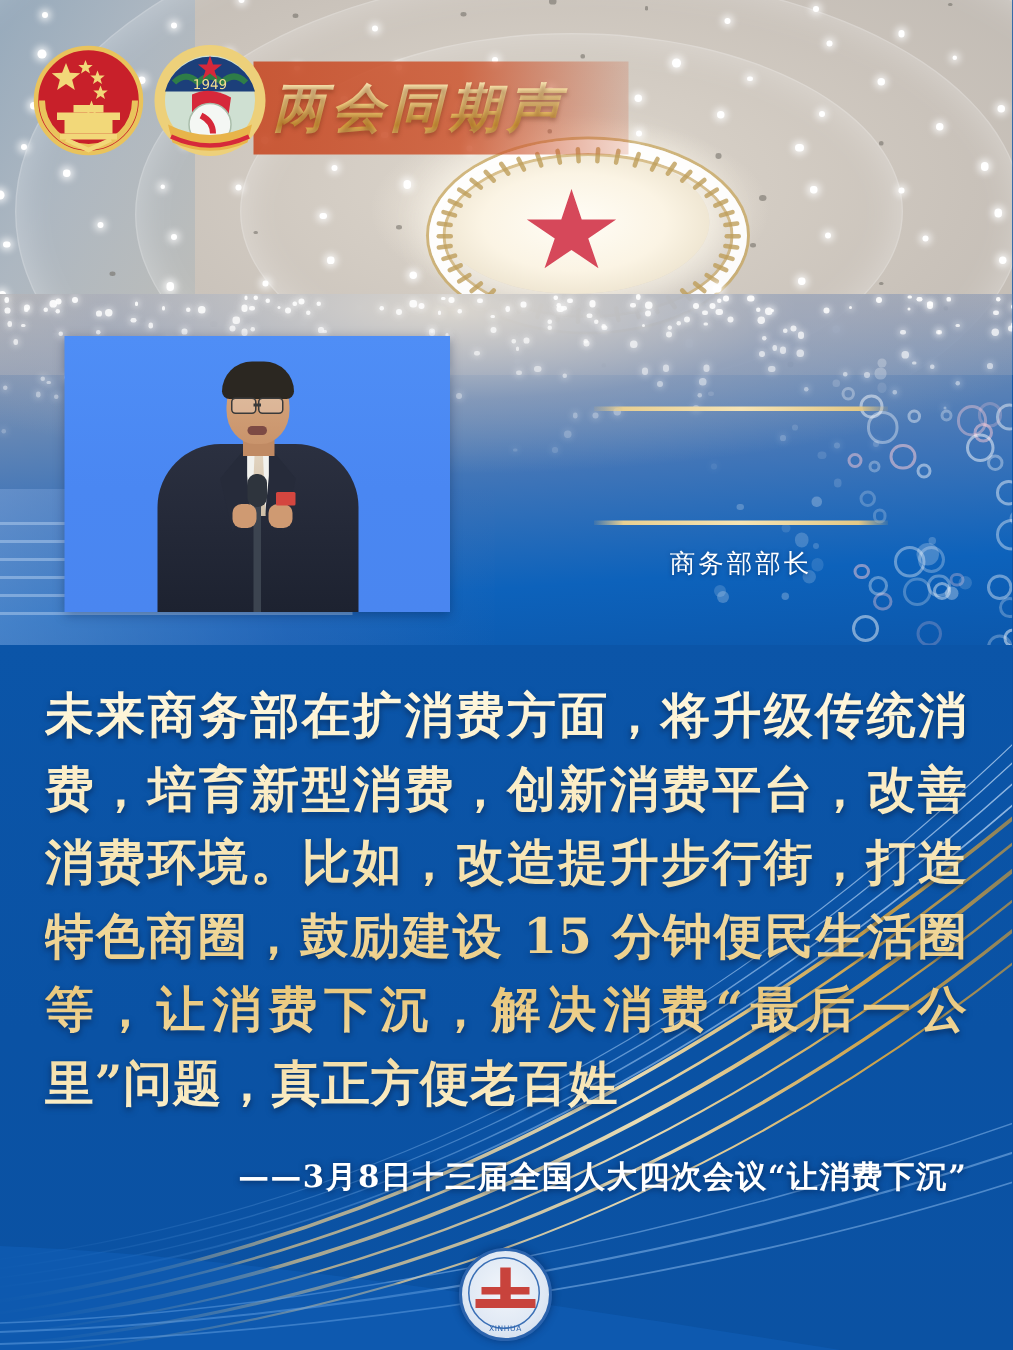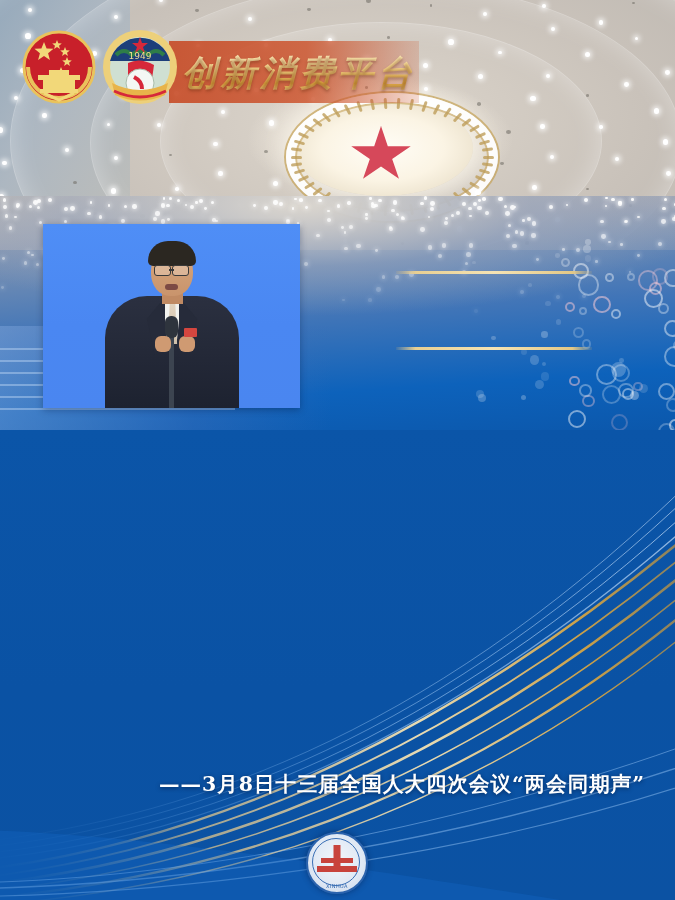--- a/index.html
+++ b/index.html
@@ -384,21 +384,21 @@
     <path d="M16 30 q8-8 16 0 q8-8 16 0 q8-8 16 0" fill="none" stroke="#2e7d48" stroke-width="4"></path>
     <polygon points="40,12 42,18 48,18 43,22 45,28 40,24 35,28 37,22 32,18 38,18" fill="#d6283a"></polygon>
     <text x="40" y="34" font-size="9" fill="#f3dd90" text-anchor="middle" font-family="DejaVu Sans, sans-serif">1949</text>
     <path d="M28 38 q12-6 26 2 l-2 14 q-14 4-24-2z" fill="#d6283a"></path>
     <circle cx="40" cy="58" r="14" fill="#f4f7f4" stroke="#a9bdaa" stroke-width="1"></circle>
     <path d="M34 52 q8 4 8 12" fill="none" stroke="#d6283a" stroke-width="4"></path>
     <path d="M12 58 q28 14 56 0 l-3 12 q-25 11-50 0z" fill="#e8b44a"></path>
     <path d="M14 66 q26 12 52 0" fill="none" stroke="#d6283a" stroke-width="3"></path>
   </svg>
 
-  <div class="title-cn">创新消费平台</div>
+  <div class="title-cn">两会同期声</div>
 
   <div class="mid">
     <div class="mid-haze"></div>
     <div class="hall">
       <div class="hall-row" style="left:0;top:22px;width:300px;"></div>
       <div class="hall-row" style="left:0;top:34px;width:290px;"></div>
       <div class="hall-row" style="left:0;top:46px;width:280px;"></div>
       <div class="hall-row" style="left:0;top:58px;width:265px;"></div>
       <div class="hall-row" style="left:0;top:70px;width:250px;"></div>
       <div class="hall-row" style="left:0;top:82px;width:235px;"></div>
@@ -678,20 +678,21 @@
     <div class="ph-mouth"></div>
     <div class="ph-mic"></div>
     <div class="ph-michead"></div>
     <div class="ph-handL"></div>
     <div class="ph-handR"></div>
     <div class="ph-badge"></div>
   </div>
 
   <div class="rule rule-top"></div>
   <div class="rule rule-bot"></div>
+  <div class="role">商务部部长</div>
 
   <div class="body">
     <svg class="swoosh" viewBox="0 0 675 470" preserveAspectRatio="none">
       <defs>
         <linearGradient id="gg" x1="0" y1="1" x2="1" y2="0">
           <stop offset="0%" stop-color="#1a64b4" stop-opacity="0"></stop>
           <stop offset="22%" stop-color="#d8c08a" stop-opacity=".75"></stop>
           <stop offset="52%" stop-color="#f4e3b4" stop-opacity=".95"></stop>
           <stop offset="78%" stop-color="#e0a93e" stop-opacity=".9"></stop>
           <stop offset="100%" stop-color="#d79b2e" stop-opacity=".55"></stop>
@@ -717,21 +718,22 @@
         <path d="M-20 412 C 205 386, 448 292, 700 42" stroke-width=".8"></path>
       </g>
       <g fill="none" stroke="rgba(160,205,250,.45)">
         <path d="M0 458 C 200 452, 470 410, 700 330" stroke-width="1.4"></path>
         <path d="M0 466 C 205 461, 480 424, 700 350" stroke-width="1.2"></path>
         <path d="M0 452 C 200 445, 465 396, 700 310" stroke-width="1"></path>
       </g>
       <path d="M-20 400 C 120 404, 300 428, 560 470 L -20 470 Z" fill="#1367c6" opacity=".35"></path>
     </svg>
 
-    <div class="attrib">——3月8日十三届全国人大四次会议“两会同期声”</div>
+    <div class="quote">未来商务部在扩消费方面，将升级传统消费，培育新型消费，创新消费平台，改善消费环境。比如，改造提升步行街，打造特色商圈，鼓励建设 15 分钟便民生活圈等，让消费下沉，解决消费“最后一公里”问题，真正方便老百姓</div>
+    <div class="attrib">——3月8日十三届全国人大四次会议“让消费下沉”</div>
   </div>
 
   <div class="logo">
     <div class="logo-in"></div>
     <div class="logo-t"></div>
     <div class="logo-b1"></div>
     <div class="logo-b2"></div>
     <div class="logo-txt">XINHUA</div>
   </div>
 

